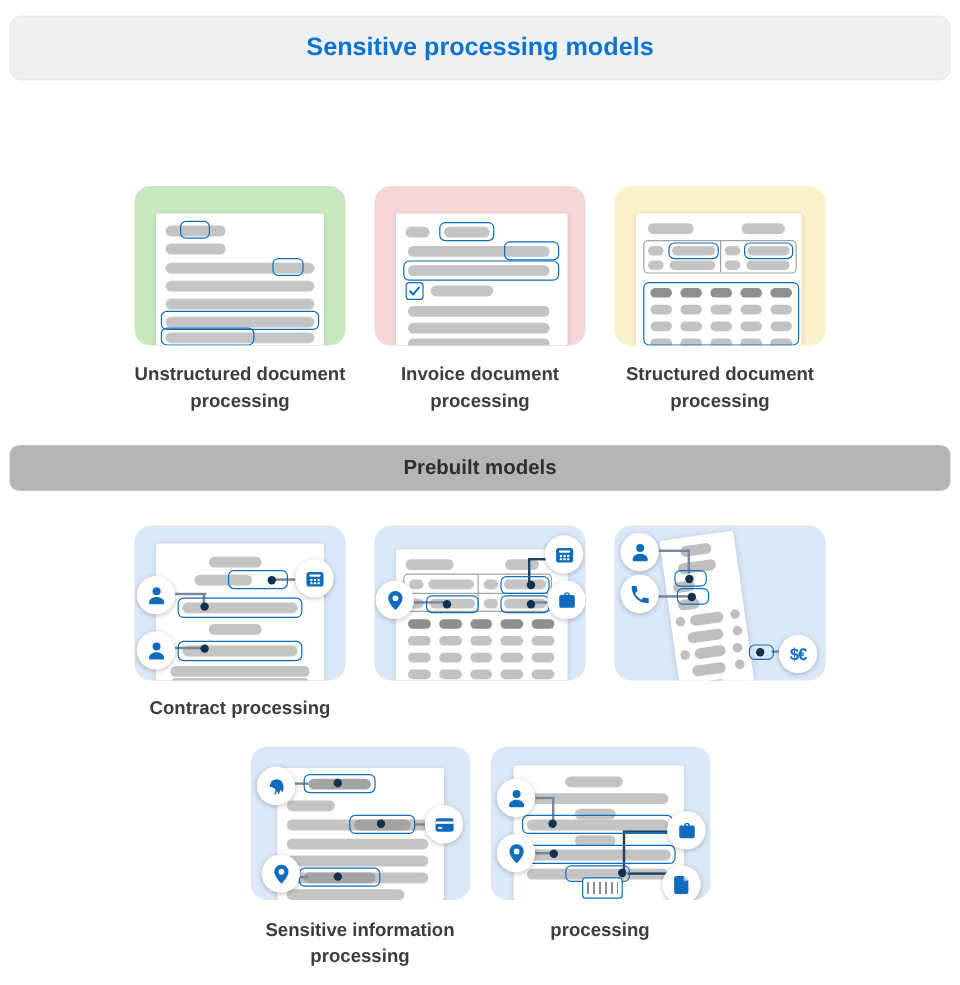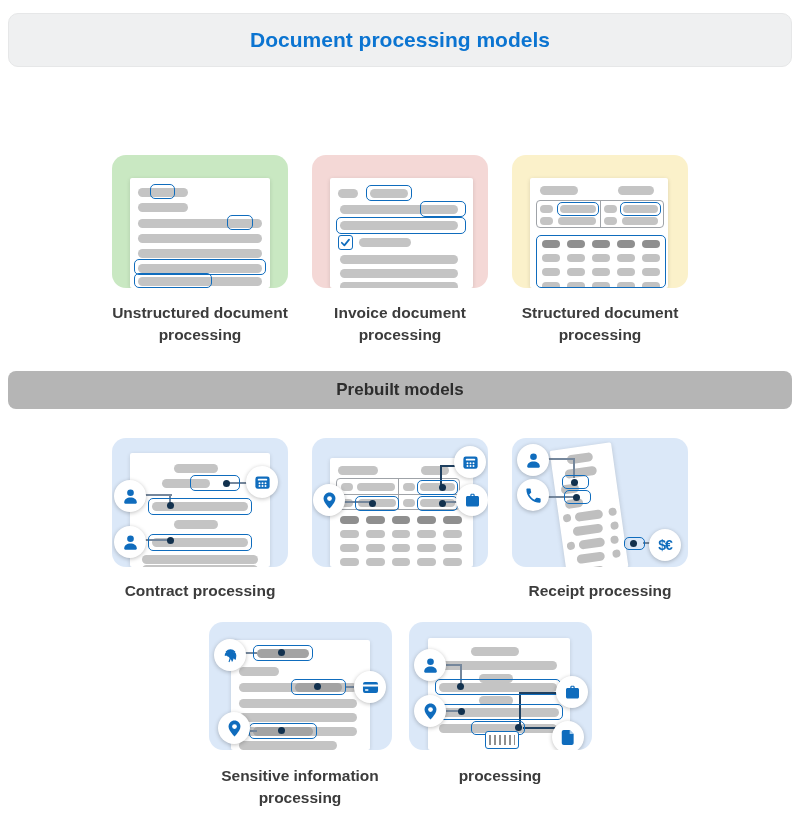--- a/index.html
+++ b/index.html
@@ -69,21 +69,21 @@
   .l1 { left:90px;  top:302px; } .l2 { left:290px; top:302px; } .l3 { left:490px; top:302px; }
   .l4 { left:90px;  top:580px; } .l5 { left:290px; top:580px; } .l6 { left:490px; top:580px; }
   .l7 { left:190px; top:765px; } .l8 { left:390px; top:765px; }
 </style>
 </head>
 <body>
 
 <div class="stage">
 
   <div class="banner-top">
-    <div class="ttl">Document processing models</div>
+    <div class="ttl">Sensitive processing models</div>
   </div>
 
   <div class="banner-sec" id="sec-prebuilt" style="background: rgb(181, 181, 181);">
     <span>Prebuilt models</span>
   </div>
 
   <div class="card c1" style="background: rgb(201, 232, 194);">
     <div class="doc" style="left:18px;top:23px;width:140px;height:110px"></div>
     <div class="bar" style="left:26px;top:33px;width:50px"></div>
     <div class="bluebox" style="left:38px;top:29px;width:25px;height:15px"></div>
@@ -420,21 +420,20 @@
   </div>
   <div class="cardlabel l2">
     <div>Invoice document</div>
     <div>processing</div>
   </div>
   <div class="cardlabel l3">
     <div>Structured document</div>
     <div>processing</div>
   </div>
   <div class="cardlabel l4">Contract processing</div>
-  <div class="cardlabel l6">Receipt processing</div>
   <div class="cardlabel l7">
     <div>Sensitive information</div>
     <div>processing</div>
   </div>
   <div class="cardlabel l8">
     <div>processing</div>
   </div>
 
 </div>
 

